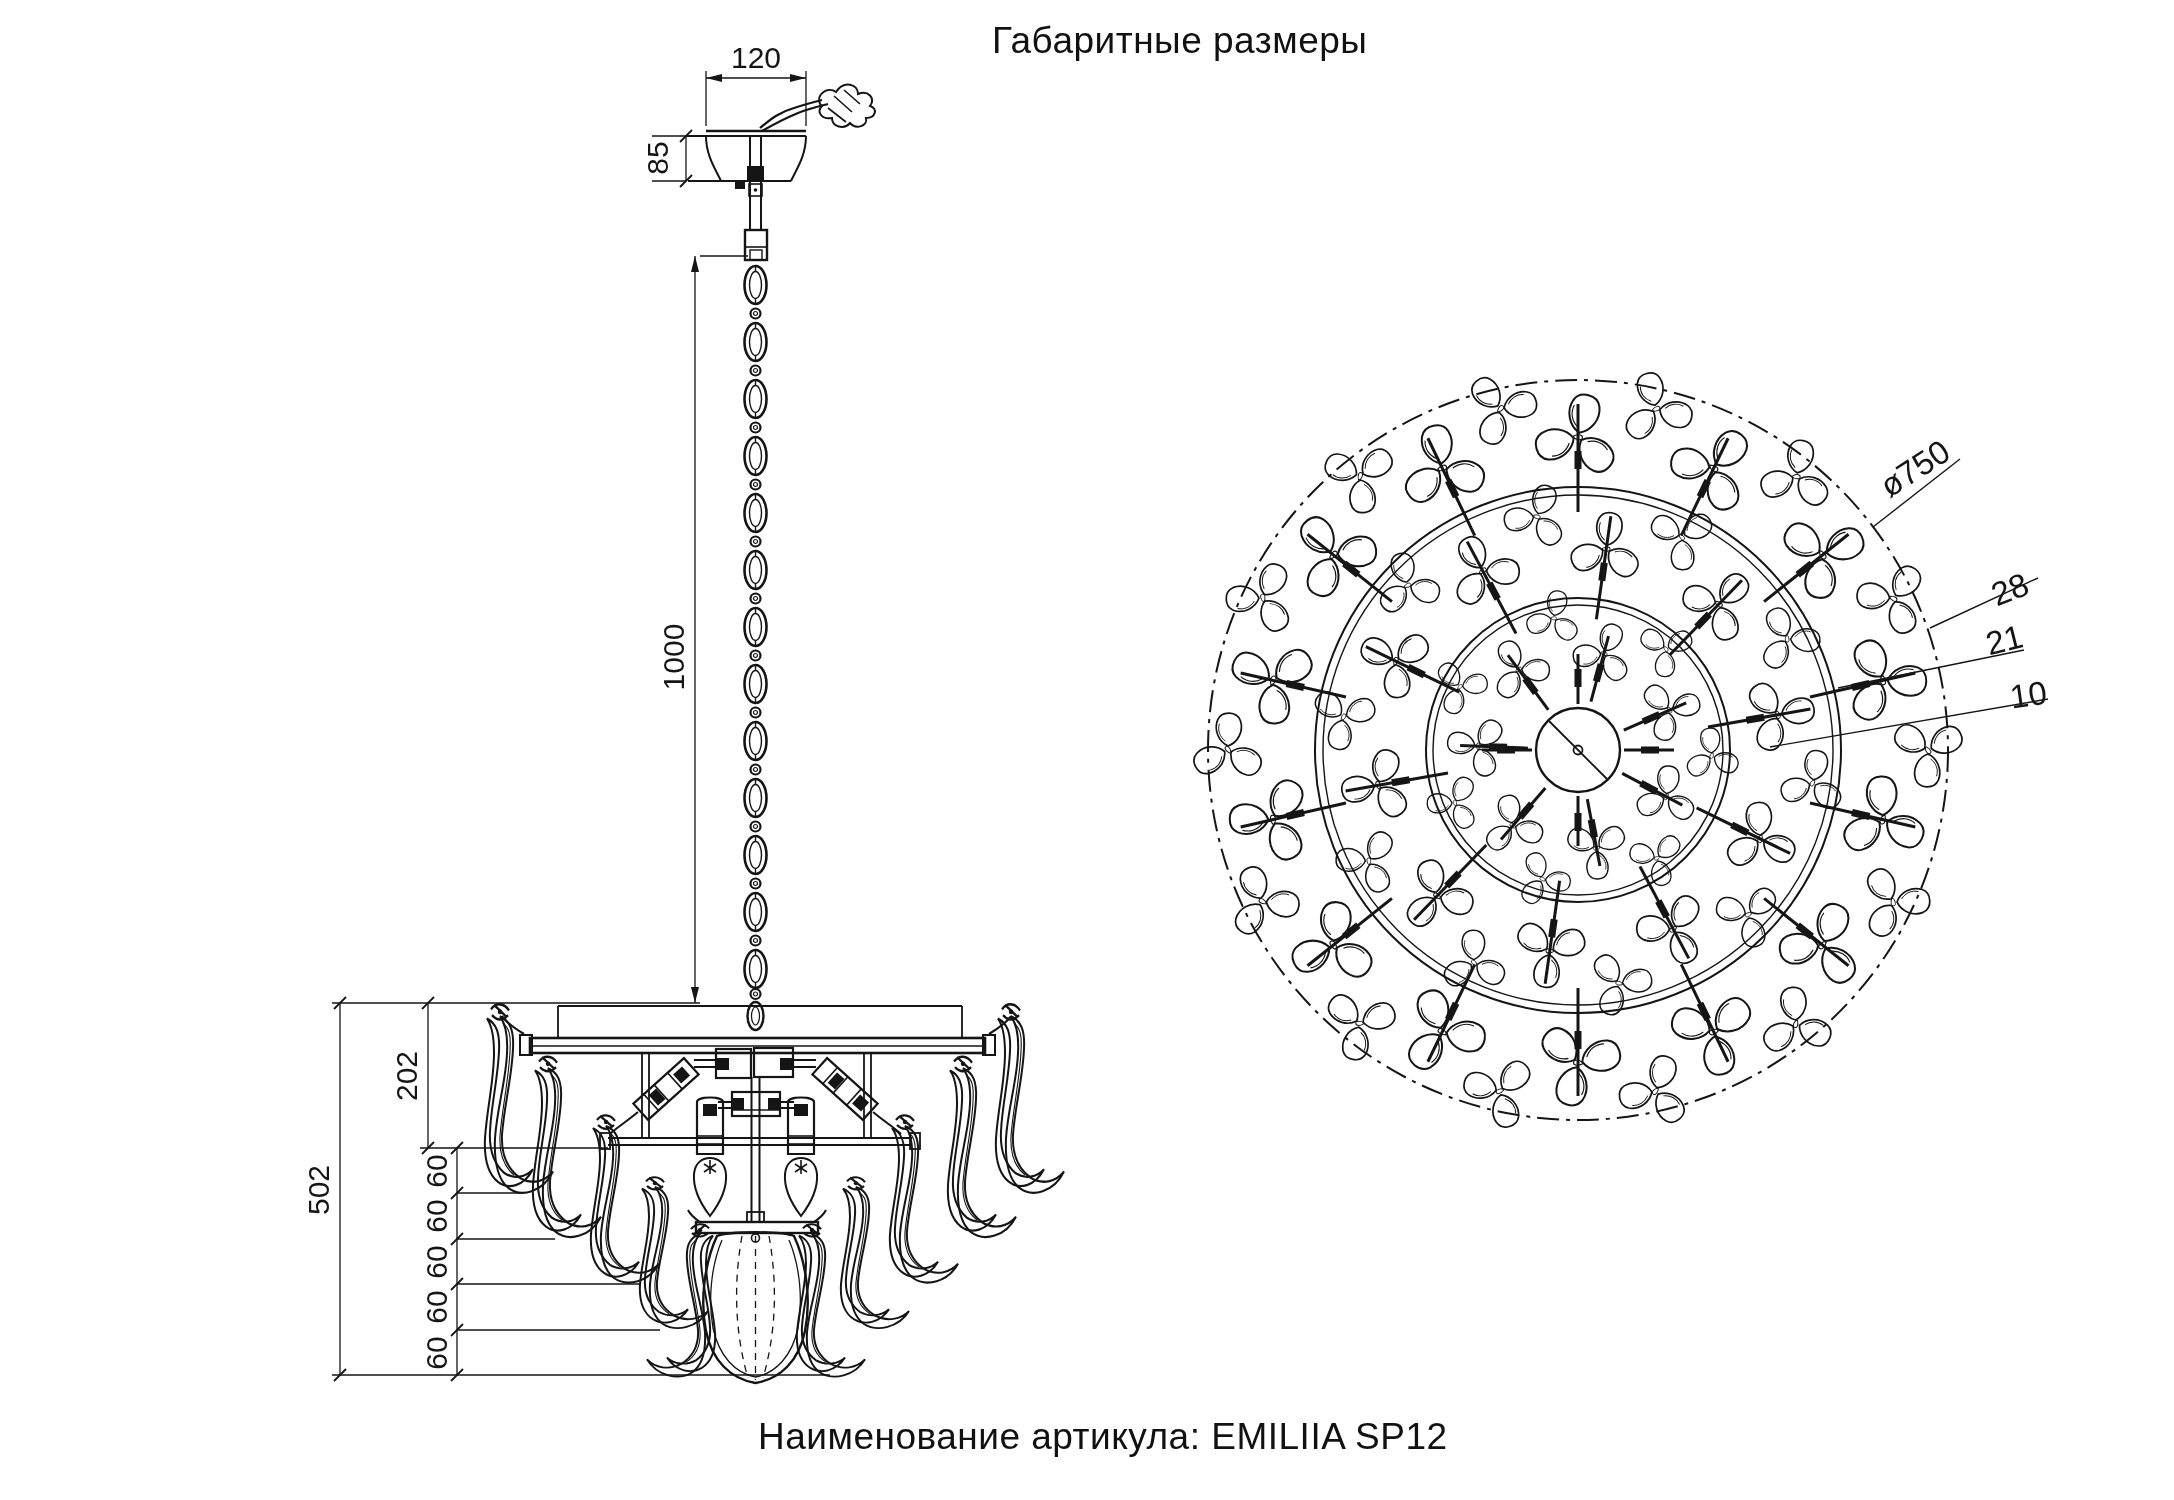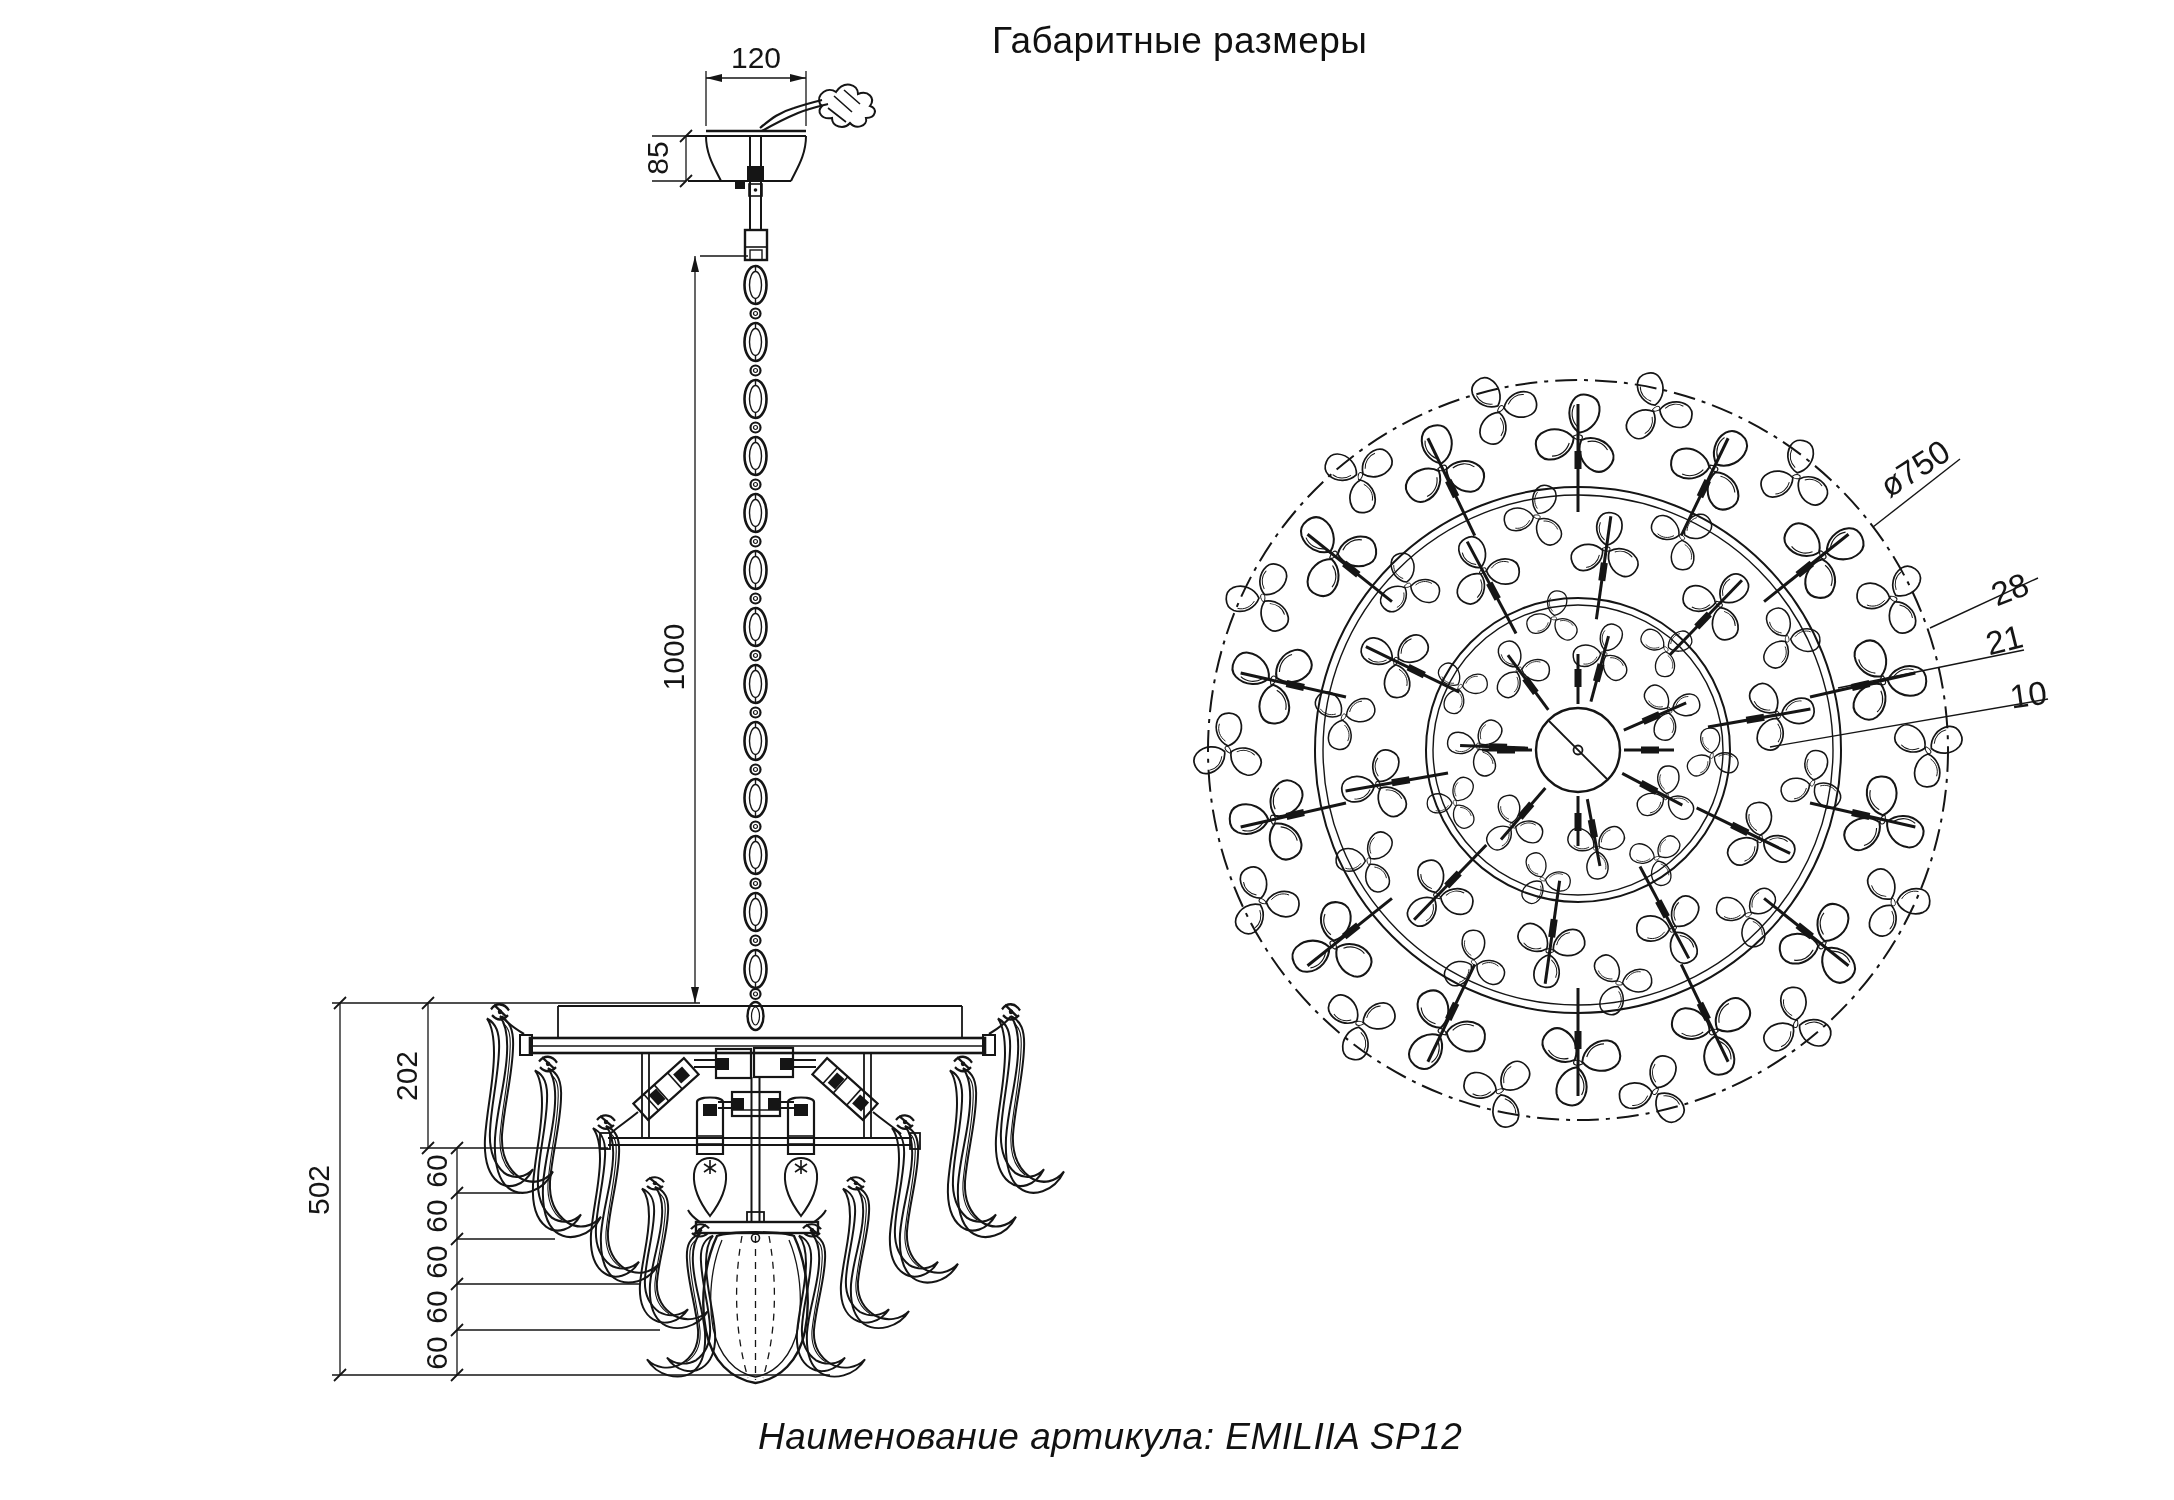--- a/index.html
+++ b/index.html
@@ -1,19 +1,19 @@
 <!DOCTYPE html>
 <html><head>
 <meta charset="utf-8">
 <style>
   html,body{margin:0;padding:0;background:#ffffff;}
   .stage{position:relative;width:2174px;height:1500px;background:#ffffff;overflow:hidden;
          font-family:"Liberation Sans", sans-serif;color:#111;}
   .title{position:absolute;left:968px;top:20px;font-size:37px;letter-spacing:0.5px;white-space:nowrap;margin-left:24px;}
-  .caption{position:absolute;left:758px;top:1416px;font-size:37px;letter-spacing:0.5px;white-space:nowrap;font-style:italic;}
+  .caption{position:absolute;left:758px;top:1416px;font-size:37px;letter-spacing:0.5px;white-space:nowrap;}
   svg{position:absolute;left:0;top:0;}
   svg text{font-family:"Liberation Sans", sans-serif;fill:#151515;}
   .dimtxt{font-size:30px;}
   .leadtxt{font-size:33px;}
 </style>
 </head>
 <body>
 
 <div class="stage">
 

